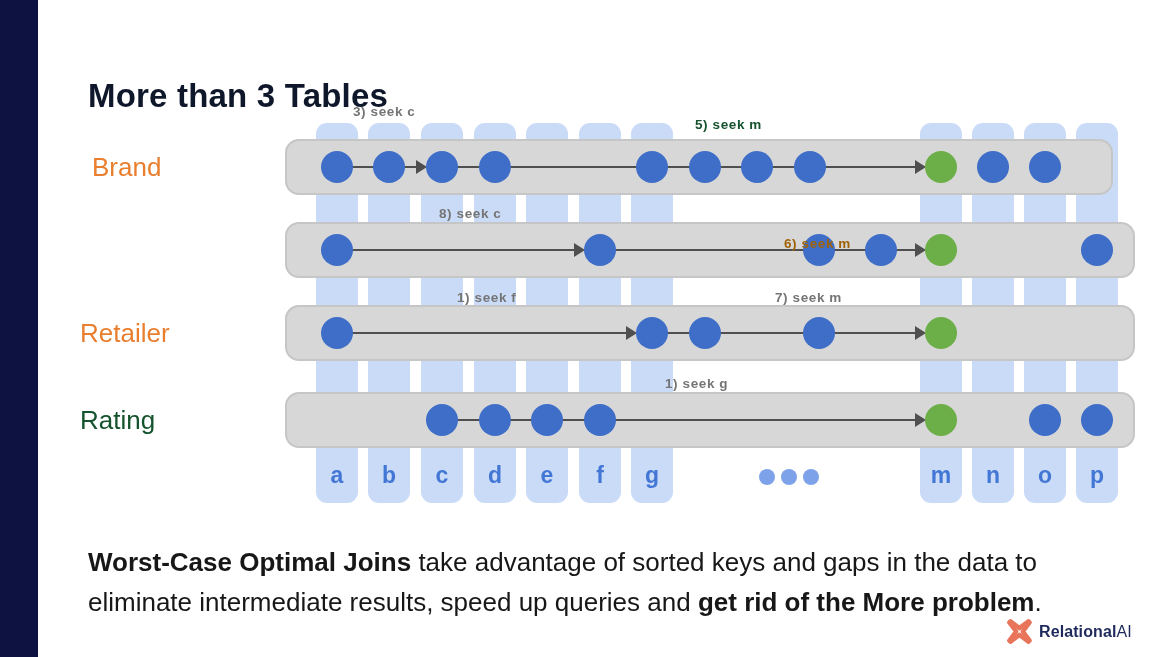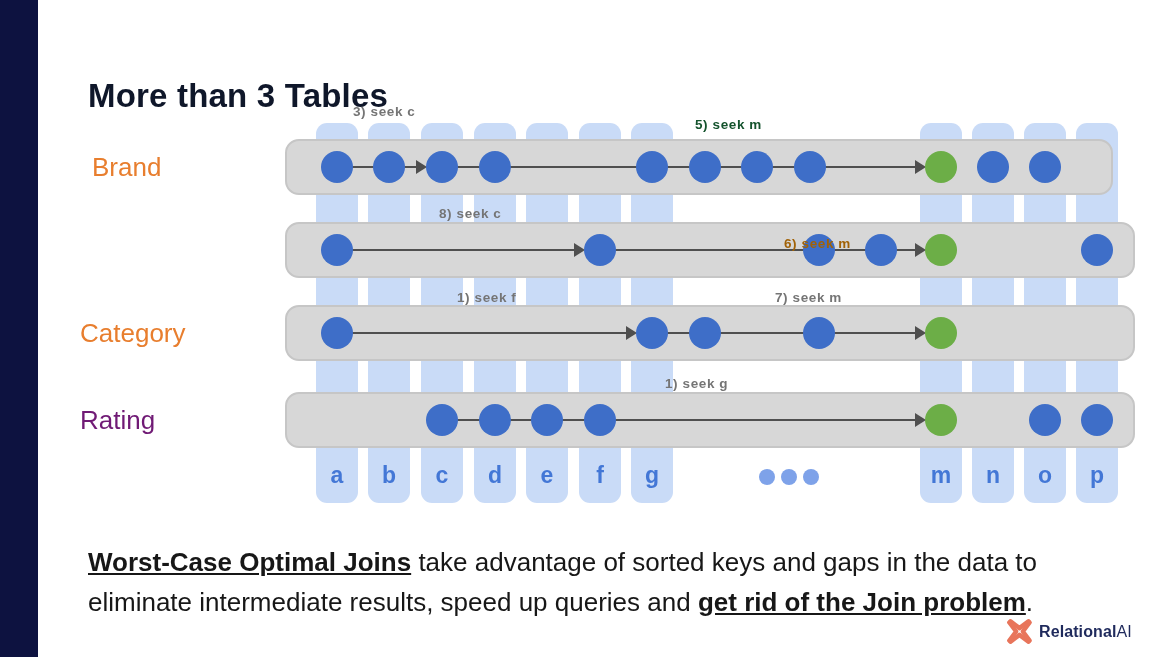--- a/index.html
+++ b/index.html
@@ -19,21 +19,21 @@
   .seek-label{position:absolute;font-size:13.5px;font-weight:bold;letter-spacing:0.6px;z-index:4;white-space:nowrap;}
   .arrow-line{position:absolute;z-index:3;}
   .arrow-head{position:absolute;width:0;height:0;z-index:3;}
   .dot{position:absolute;border-radius:50%;z-index:4;}
   .key-letter{position:absolute;font-size:23px;font-weight:bold;z-index:2;transform:translateX(-50%);}
   .ellipsis-dot{position:absolute;border-radius:50%;z-index:2;}
   #body-text{
     position:absolute;left:88px;top:516px;width:1040px;
     font-size:26px;line-height:40px;color:#171717;
   }
-  #body-text b{font-weight:bold;text-decoration:underline;}
+  #body-text b{font-weight:bold;}
   #logo{
     position:absolute;left:1006px;top:618px;display:flex;align-items:center;gap:6px;z-index:5;
   }
   #logo-text{font-size:16px;letter-spacing:0.1px;}
   #logo-text .bold{font-weight:bold;}
   #logo-text .light{font-weight:normal;}
 </style>
 </head>
 <body>
 
@@ -92,46 +92,46 @@
       <div class="arrow-head" style="left: 915px; top: 243px; border-top: 7px solid transparent; border-bottom: 7px solid transparent; border-left: 11px solid rgb(79, 79, 79);"></div>
       <div class="dot" style="left: 321px; top: 234px; width: 32px; height: 32px; background: rgb(62, 110, 200);"></div>
       <div class="dot" style="left: 584px; top: 234px; width: 32px; height: 32px; background: rgb(62, 110, 200);"></div>
       <div class="dot" style="left: 803px; top: 234px; width: 32px; height: 32px; background: rgb(62, 110, 200);"></div>
       <div class="dot" style="left: 865px; top: 234px; width: 32px; height: 32px; background: rgb(62, 110, 200);"></div>
       <div class="dot" style="left: 925px; top: 234px; width: 32px; height: 32px; background: rgb(108, 174, 71);"></div>
       <div class="dot" style="left: 1081px; top: 234px; width: 32px; height: 32px; background: rgb(62, 110, 200);"></div>
       <div class="seek-label" style="left: 439px; top: 206px; color: rgb(117, 117, 117);">8) seek c</div>
       <div class="seek-label" style="left: 784px; top: 206px; color: #a16207; margin-top: 30px;">6) seek m</div>
       <div class="table-bar" style="left: 285px; top: 305px; width: 850px; height: 56px; background: rgb(215, 215, 215); border: 2px solid rgb(198, 198, 198);"></div>
-      <div class="row-label" style="left: 80px; top: 318px; color: rgb(232, 126, 46);">Category</div>
+      <div class="row-label" style="left: 80px; top: 318px; color: rgb(232, 126, 46);">Retailer</div>
       <div class="arrow-line" style="left: 337px; top: 331.75px; width: 291px; height: 2.5px; background: rgb(79, 79, 79);"></div>
       <div class="arrow-head" style="left: 626px; top: 326px; border-top: 7px solid transparent; border-bottom: 7px solid transparent; border-left: 11px solid rgb(79, 79, 79);"></div>
       <div class="arrow-line" style="left: 652px; top: 331.75px; width: 265px; height: 2.5px; background: rgb(79, 79, 79);"></div>
       <div class="arrow-head" style="left: 915px; top: 326px; border-top: 7px solid transparent; border-bottom: 7px solid transparent; border-left: 11px solid rgb(79, 79, 79);"></div>
       <div class="dot" style="left: 321px; top: 317px; width: 32px; height: 32px; background: rgb(62, 110, 200);"></div>
       <div class="dot" style="left: 636px; top: 317px; width: 32px; height: 32px; background: rgb(62, 110, 200);"></div>
       <div class="dot" style="left: 689px; top: 317px; width: 32px; height: 32px; background: rgb(62, 110, 200);"></div>
       <div class="dot" style="left: 803px; top: 317px; width: 32px; height: 32px; background: rgb(62, 110, 200);"></div>
       <div class="dot" style="left: 925px; top: 317px; width: 32px; height: 32px; background: rgb(108, 174, 71);"></div>
       <div class="seek-label" style="left: 457px; top: 290px; color: rgb(117, 117, 117);">1) seek f</div>
       <div class="seek-label" style="left: 775px; top: 290px; color: rgb(117, 117, 117);">7) seek m</div>
       <div class="table-bar" style="left: 285px; top: 392px; width: 850px; height: 56px; background: rgb(215, 215, 215); border: 2px solid rgb(198, 198, 198);"></div>
-      <div class="row-label" style="left: 80px; top: 405px; color: #701a75;">Rating</div>
+      <div class="row-label" style="left: 80px; top: 405px; color: #14532d;">Rating</div>
       <div class="arrow-line" style="left: 442px; top: 418.75px; width: 475px; height: 2.5px; background: rgb(79, 79, 79);"></div>
       <div class="arrow-head" style="left: 915px; top: 413px; border-top: 7px solid transparent; border-bottom: 7px solid transparent; border-left: 11px solid rgb(79, 79, 79);"></div>
       <div class="dot" style="left: 426px; top: 404px; width: 32px; height: 32px; background: rgb(62, 110, 200);"></div>
       <div class="dot" style="left: 479px; top: 404px; width: 32px; height: 32px; background: rgb(62, 110, 200);"></div>
       <div class="dot" style="left: 531px; top: 404px; width: 32px; height: 32px; background: rgb(62, 110, 200);"></div>
       <div class="dot" style="left: 584px; top: 404px; width: 32px; height: 32px; background: rgb(62, 110, 200);"></div>
       <div class="dot" style="left: 925px; top: 404px; width: 32px; height: 32px; background: rgb(108, 174, 71);"></div>
       <div class="dot" style="left: 1029px; top: 404px; width: 32px; height: 32px; background: rgb(62, 110, 200);"></div>
       <div class="dot" style="left: 1081px; top: 404px; width: 32px; height: 32px; background: rgb(62, 110, 200);"></div>
       <div class="seek-label" style="left: 665px; top: 376px; color: rgb(117, 117, 117);">1) seek g</div>
     </div>
-  <p id="body-text"><b>Worst-Case Optimal Joins</b><span> take advantage of sorted keys and gaps in the data to eliminate intermediate results, speed up queries and </span><b>get rid of the Join problem</b><span>.</span></p>
+  <p id="body-text"><b>Worst-Case Optimal Joins</b><span> take advantage of sorted keys and gaps in the data to eliminate intermediate results, speed up queries and </span><b>get rid of the More problem</b><span>.</span></p>
   <div id="logo">
     <svg id="logo-mark" width="27" height="27" viewBox="0 0 24 24" fill="none" stroke-width="4" stroke-linecap="round" stroke-linejoin="round" stroke="#E8755B">
       <path d="M4,3 L12,9 L20,3"></path>
       <path d="M4,21 L12,15 L20,21"></path>
       <path d="M3,4 L9,12 L3,20"></path>
       <path d="M21,4 L15,12 L21,20"></path>
     </svg>
     <span id="logo-text" style="color: rgb(31, 42, 92);"><span class="bold">Relational</span><span class="light">AI</span></span>
   </div>
 </div>

